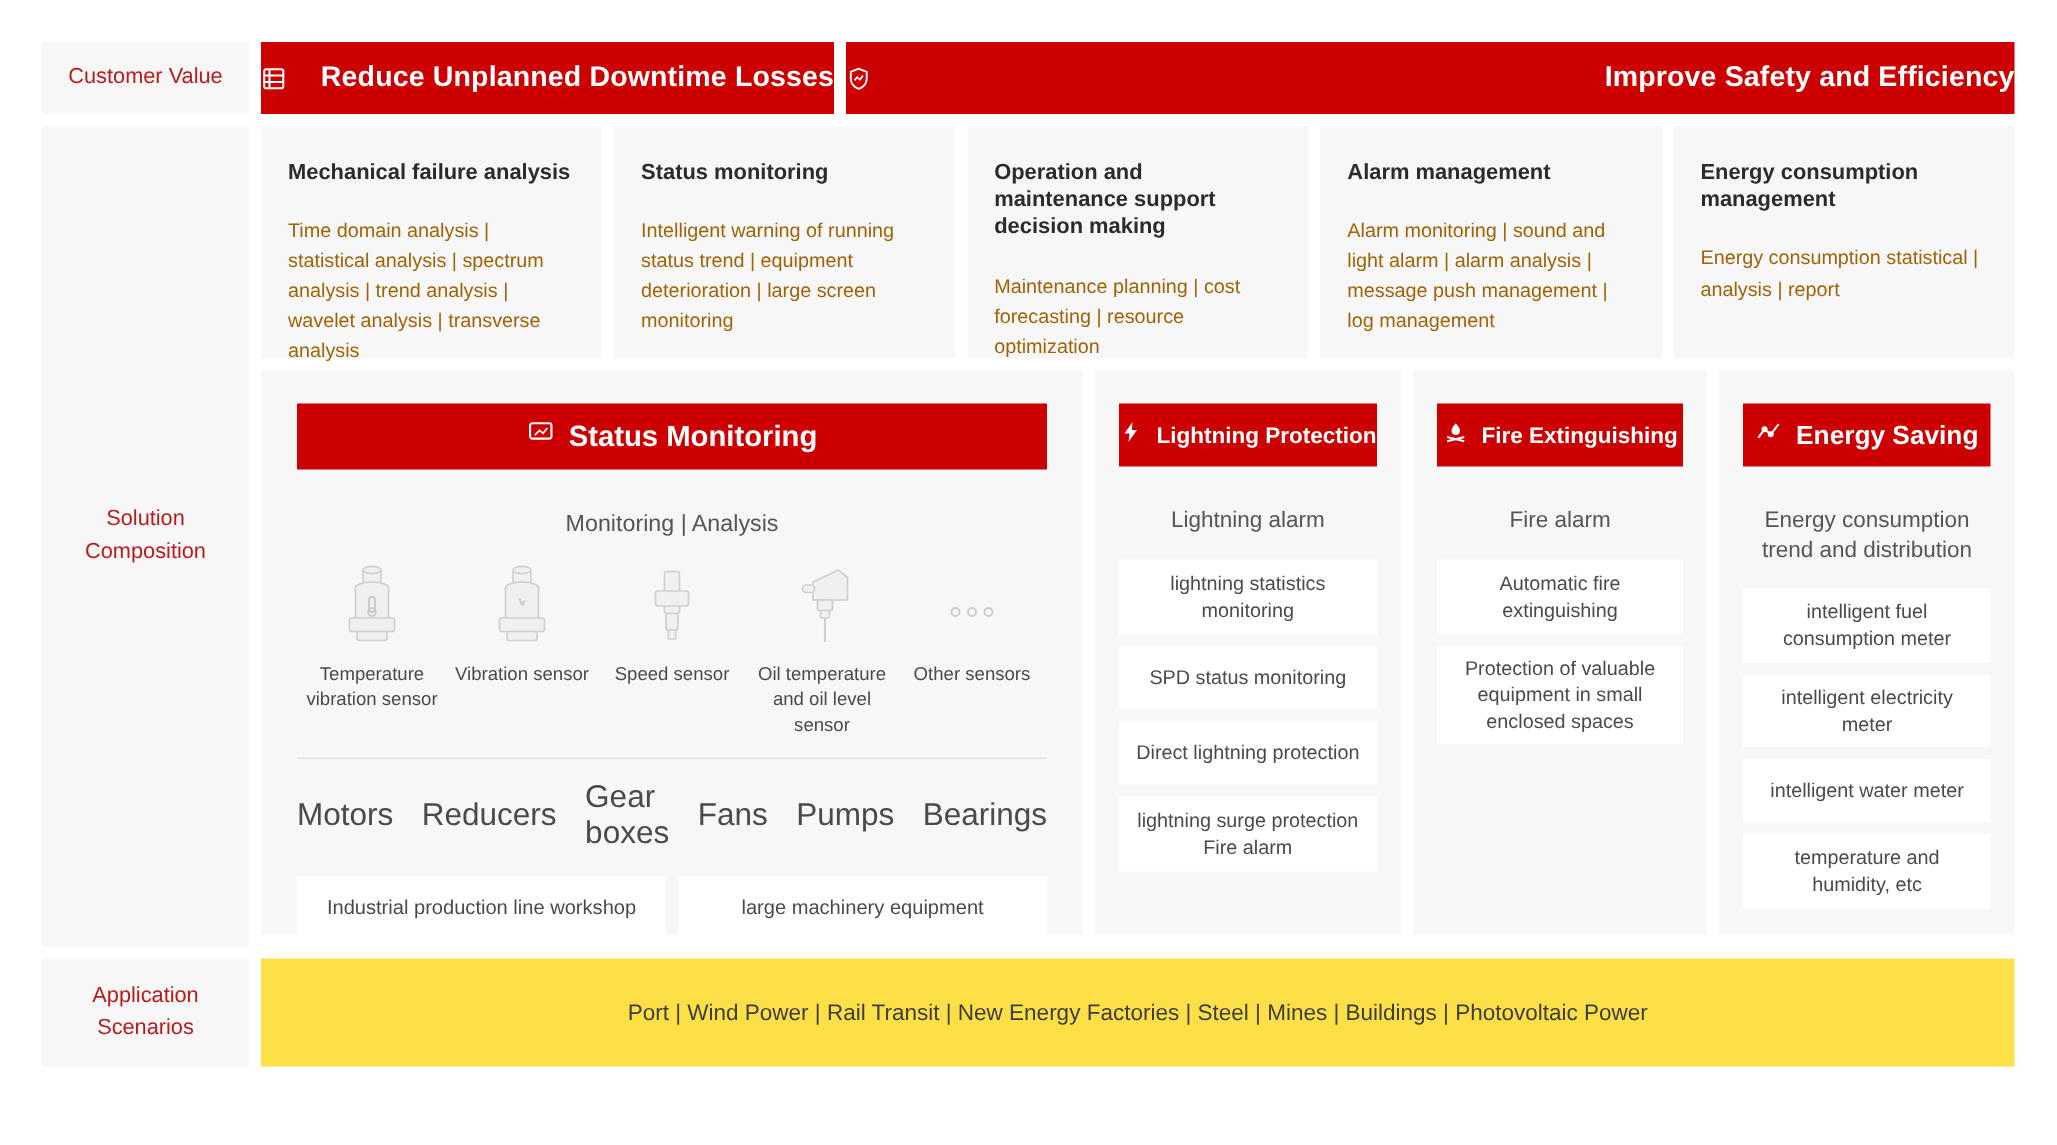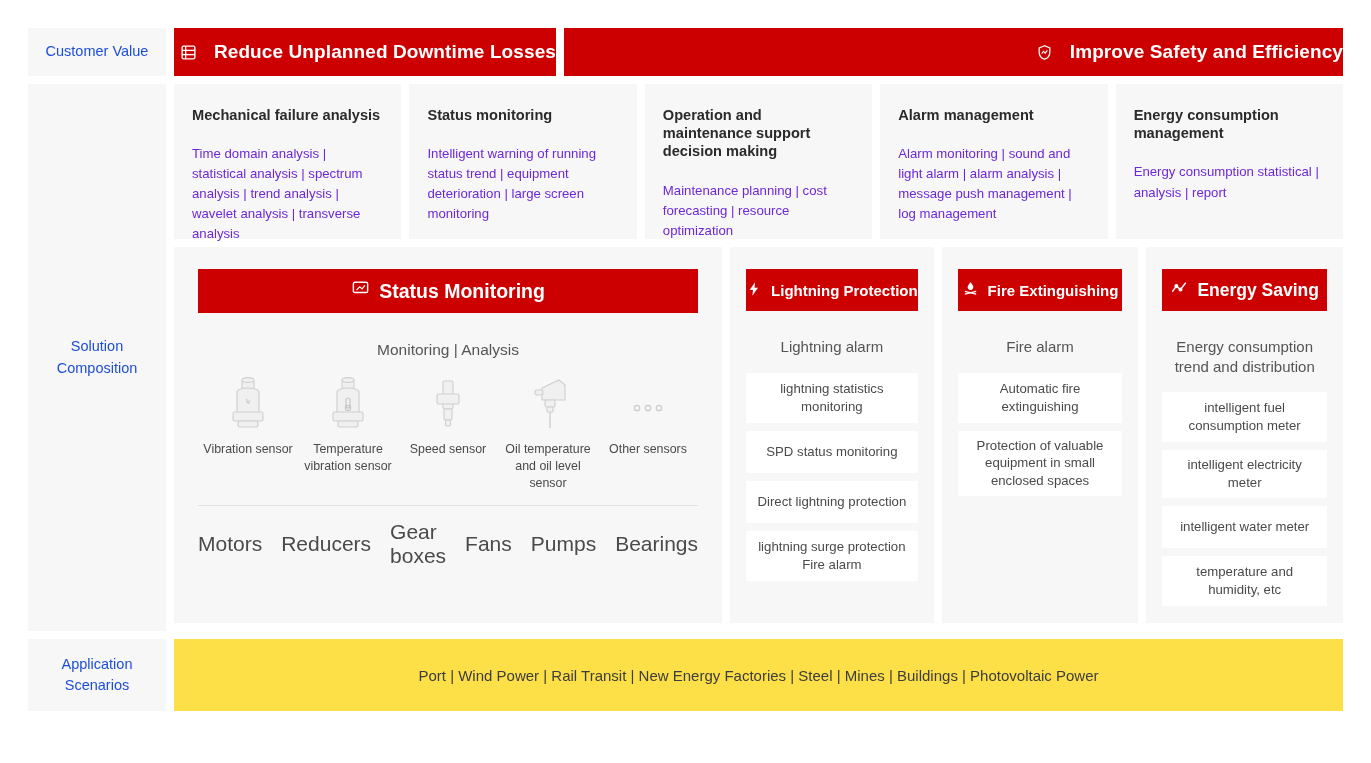--- a/index.html
+++ b/index.html
@@ -12,30 +12,30 @@
   }
   .page { position: relative; width: 1371px; height: 763px; padding: 28px; }
 
   
   .row { display: flex; width: 1315px; }
   .rail {
     width: 138px; flex: 0 0 138px;
     background: #f7f7f7;
     display: flex; align-items: center; justify-content: center;
     text-align: center;
-    font-size: 14.5px; color: #1d4ed8; line-height: 1.45;
+    font-size: 14.5px; color: #b91c1c; line-height: 1.45;
   }
   .rail-gap { width: 8px; flex: 0 0 8px; }
   .content { flex: 1; display: flex; }
 
   
   .r1 { height: 48px; margin-bottom: 8px; }
   .banner {
     background: #cc0000; color: #ffffff;
-    display: flex; align-items: center; justify-content: flex-end;
+    display: flex; align-items: center; justify-content: space-between;
     gap: 17px;
     font-size: 19px; font-weight: bold; letter-spacing: .1px;
     white-space: nowrap;
   }
   .banner svg { display: block; }
   .b1 { flex: 0 0 382px; }
   .b2 { flex: 0 0 382px; margin-left: 8px; }
   .b3 { flex: 1; margin-left: 8px; }
 
   
@@ -45,21 +45,21 @@
   .cards { display: flex; width: 100%; height: 155px; gap: 8px; }
   .card {
     background: #f7f7f7; padding: 22px 18px 16px 18px;
     flex: 1 1 0;
   }
   .card h3 {
     font-size: 14.6px; font-weight: bold; color: #2b2b2b;
     line-height: 1.25; margin-bottom: 20px;
   }
   .card p {
-    font-size: 13.2px; color: #6d28d9; line-height: 1.52;
+    font-size: 13.2px; color: #a16207; line-height: 1.52;
   }
 
   .panels { display: flex; width: 100%; height: 376px; gap: 8px; margin-top: 8px; }
   .panel { background: #f7f7f7; }
   .panel-wide { flex: 0 0 529px; padding: 22px 24px; }
   .panel-narrow { flex: 1 1 0; padding: 22px 16px; }
 
   .phead {
     background: #cc0000; color: #fff;
     display: flex; align-items: center; justify-content: center; gap: 9px;
@@ -210,42 +210,42 @@
               <div class="glyph">
                 <svg width="42" height="58" viewBox="0 0 42 58">
                   <g fill="#f0f0f0" stroke="#cfcfcf" stroke-width="1.1">
                     <rect x="15" y="4" width="12" height="9" rx="2"></rect>
                     <ellipse cx="21" cy="4" rx="6" ry="2.4"></ellipse>
                     <ellipse cx="21" cy="16" rx="11" ry="4"></ellipse>
                     <path d="M10 16v19a11 4 0 0 0 22 0V16"></path>
                     <rect x="6" y="36" width="30" height="9" rx="1.5"></rect>
                     <rect x="11" y="45" width="20" height="6" rx="1.5"></rect>
                   </g>
-                  <path d="M19 23c2 1 0 3 2 4s0-3 2-2" fill="none" stroke="#c8c8c8" stroke-width="1.2"></path>
-                </svg>
-              </div>
-              <div class="cap">Vibration sensor</div>
+                  <rect x="19" y="22" width="4" height="10" rx="2" fill="none" stroke="#c8c8c8" stroke-width="1.2"></rect>
+                  <circle cx="21" cy="32" r="2.6" fill="none" stroke="#c8c8c8" stroke-width="1.2"></circle>
+                </svg>
+              </div>
+              <div class="cap">Temperature vibration sensor</div>
             </div>
 
             <div class="sensor">
               <div class="glyph">
                 <svg width="42" height="58" viewBox="0 0 42 58">
                   <g fill="#f0f0f0" stroke="#cfcfcf" stroke-width="1.1">
                     <rect x="15" y="4" width="12" height="9" rx="2"></rect>
                     <ellipse cx="21" cy="4" rx="6" ry="2.4"></ellipse>
                     <ellipse cx="21" cy="16" rx="11" ry="4"></ellipse>
                     <path d="M10 16v19a11 4 0 0 0 22 0V16"></path>
                     <rect x="6" y="36" width="30" height="9" rx="1.5"></rect>
                     <rect x="11" y="45" width="20" height="6" rx="1.5"></rect>
                   </g>
-                  <rect x="19" y="22" width="4" height="10" rx="2" fill="none" stroke="#c8c8c8" stroke-width="1.2"></rect>
-                  <circle cx="21" cy="32" r="2.6" fill="none" stroke="#c8c8c8" stroke-width="1.2"></circle>
-                </svg>
-              </div>
-              <div class="cap">Temperature vibration sensor</div>
+                  <path d="M19 23c2 1 0 3 2 4s0-3 2-2" fill="none" stroke="#c8c8c8" stroke-width="1.2"></path>
+                </svg>
+              </div>
+              <div class="cap">Vibration sensor</div>
             </div>
 
             <div class="sensor">
               <div class="glyph">
                 <svg width="42" height="58" viewBox="0 0 42 58">
                   <g fill="#f0f0f0" stroke="#cfcfcf" stroke-width="1.1">
                     <rect x="16" y="5" width="10" height="28" rx="1.5"></rect>
                     <rect x="10" y="18" width="22" height="10" rx="1.5"></rect>
                     <rect x="17" y="33" width="8" height="11" rx="1.5"></rect>
                     <rect x="18.5" y="44" width="5" height="6" rx="1"></rect>
@@ -289,20 +289,24 @@
 
           <div class="equip">
             <span>Motors</span>
             <span>Reducers</span>
             <span>Gear boxes</span>
             <span>Fans</span>
             <span>Pumps</span>
             <span>Bearings</span>
           </div>
 
+          <div class="subboxes">
+            <div class="subbox">Industrial production line workshop</div>
+            <div class="subbox">large machinery equipment</div>
+          </div>
         </div>
 
         <div class="panel panel-narrow">
           <div class="phead phead-narrow">
             <span>
               <svg width="16" height="16" viewBox="0 0 24 24" fill="#fff">
                 <path d="M13.5 2 5.5 13.5h5L9.5 22l8.5-12h-5.2z"></path>
               </svg>
             </span>
             <span>Lightning Protection</span>

